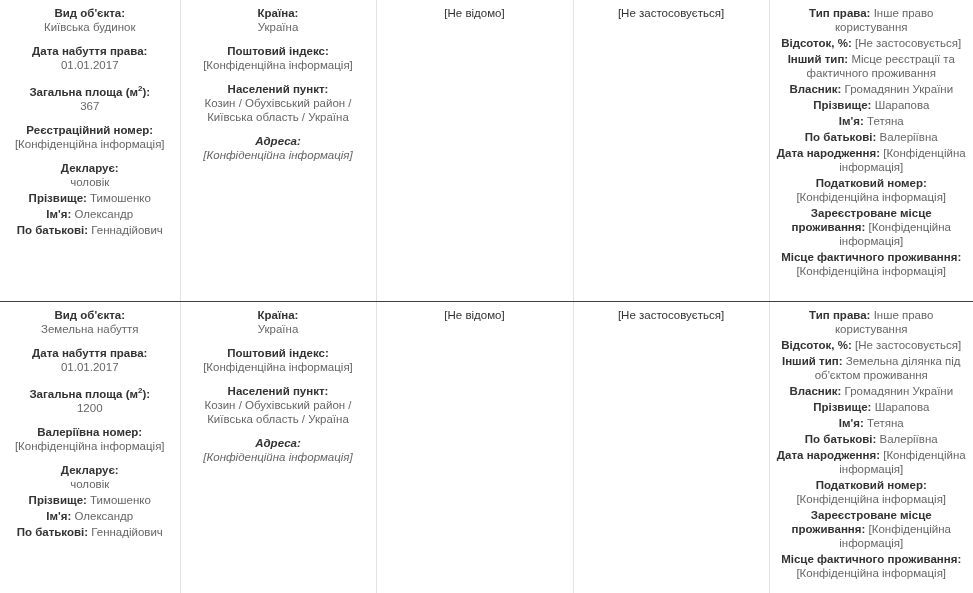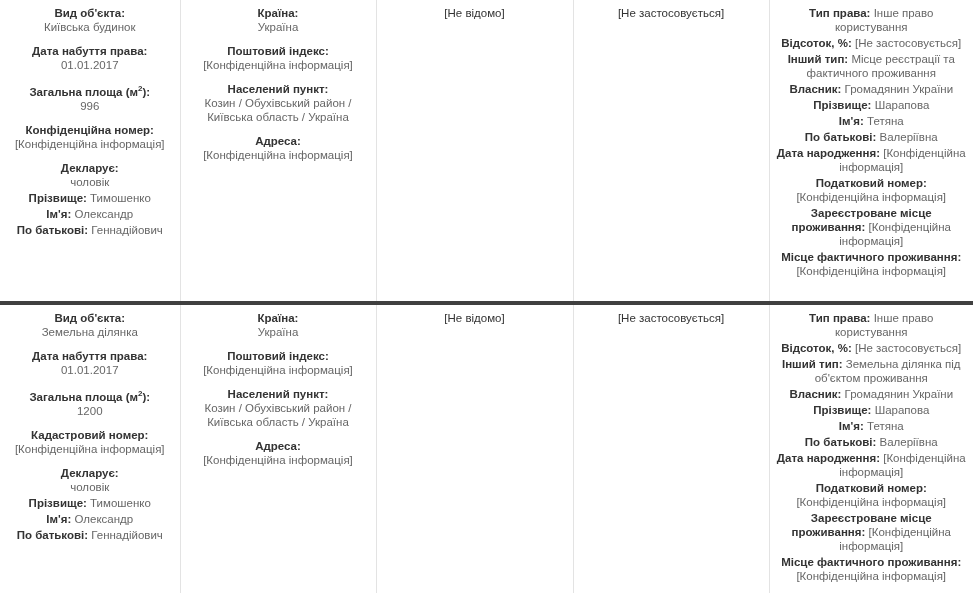--- a/index.html
+++ b/index.html
@@ -17,41 +17,42 @@
   }
   .table {
     width: 973px;
     border-collapse: collapse;
     table-layout: fixed;
   }
   .table td {
     vertical-align: top;
     padding: 6px 6px 6px 6px;
     border-right: 1px solid #e3e3e3;
-    border-bottom: 4px solid #404040;
+    border-bottom: 1px solid #404040;
     text-align: center;
     line-height: 14px;
   }
   .table td:last-child {
     border-right: none;
   }
   .row-1 td { height: 289px; }
   .row-2 td { height: 288px; }
 
   .col-1 { width: 180px; }
   .col-2 { width: 196px; }
   .col-3 { width: 197px; }
   .col-4 { width: 196px; }
   .col-5 { width: 204px; }
 
   .field {
     margin: 0 0 10px 0;
   }
   .field:last-child {
     margin-bottom: 0;
+    font-style: italic;
   }
   .label {
     font-weight: bold;
     color: #333333;
   }
   .value {
     color: #666666;
   }
   .value-line {
     display: block;
@@ -84,24 +85,24 @@
         <div class="field">
           <span class="label">Вид об'єкта:</span>
           <span class="value-line">Київська будинок</span>
         </div>
         <div class="field">
           <span class="label">Дата набуття права:</span>
           <span class="value-line">01.01.2017</span>
         </div>
         <div class="field">
           <span class="label"><span>Загальна площа (м</span><sup>2</sup><span>):</span></span>
-          <span class="value-line">996</span>
-        </div>
-        <div class="field">
-          <span class="label">Конфіденційна номер:</span>
+          <span class="value-line">367</span>
+        </div>
+        <div class="field">
+          <span class="label">Реєстраційний номер:</span>
           <span class="value-line">[Конфіденційна інформація]</span>
         </div>
         <div class="inline-block-field">
           <span class="label">Декларує:</span>
           <span class="value-line">чоловік</span>
         </div>
         <div class="inline-block-field">
           <span class="label">Прізвище:</span>
           <span class="value">Тимошенко</span>
         </div>
@@ -183,32 +184,32 @@
           <span class="label">Місце фактичного проживання:</span>
           <span class="value">[Конфіденційна інформація]</span>
         </div>
       </td>
     </tr>
 
     <tr class="row-2">
       <td>
         <div class="field">
           <span class="label">Вид об'єкта:</span>
-          <span class="value-line">Земельна ділянка</span>
+          <span class="value-line">Земельна набуття</span>
         </div>
         <div class="field">
           <span class="label">Дата набуття права:</span>
           <span class="value-line">01.01.2017</span>
         </div>
         <div class="field">
           <span class="label"><span>Загальна площа (м</span><sup>2</sup><span>):</span></span>
           <span class="value-line">1200</span>
         </div>
         <div class="field">
-          <span class="label">Кадастровий номер:</span>
+          <span class="label">Валеріївна номер:</span>
           <span class="value-line">[Конфіденційна інформація]</span>
         </div>
         <div class="inline-block-field">
           <span class="label">Декларує:</span>
           <span class="value-line">чоловік</span>
         </div>
         <div class="inline-block-field">
           <span class="label">Прізвище:</span>
           <span class="value">Тимошенко</span>
         </div>

